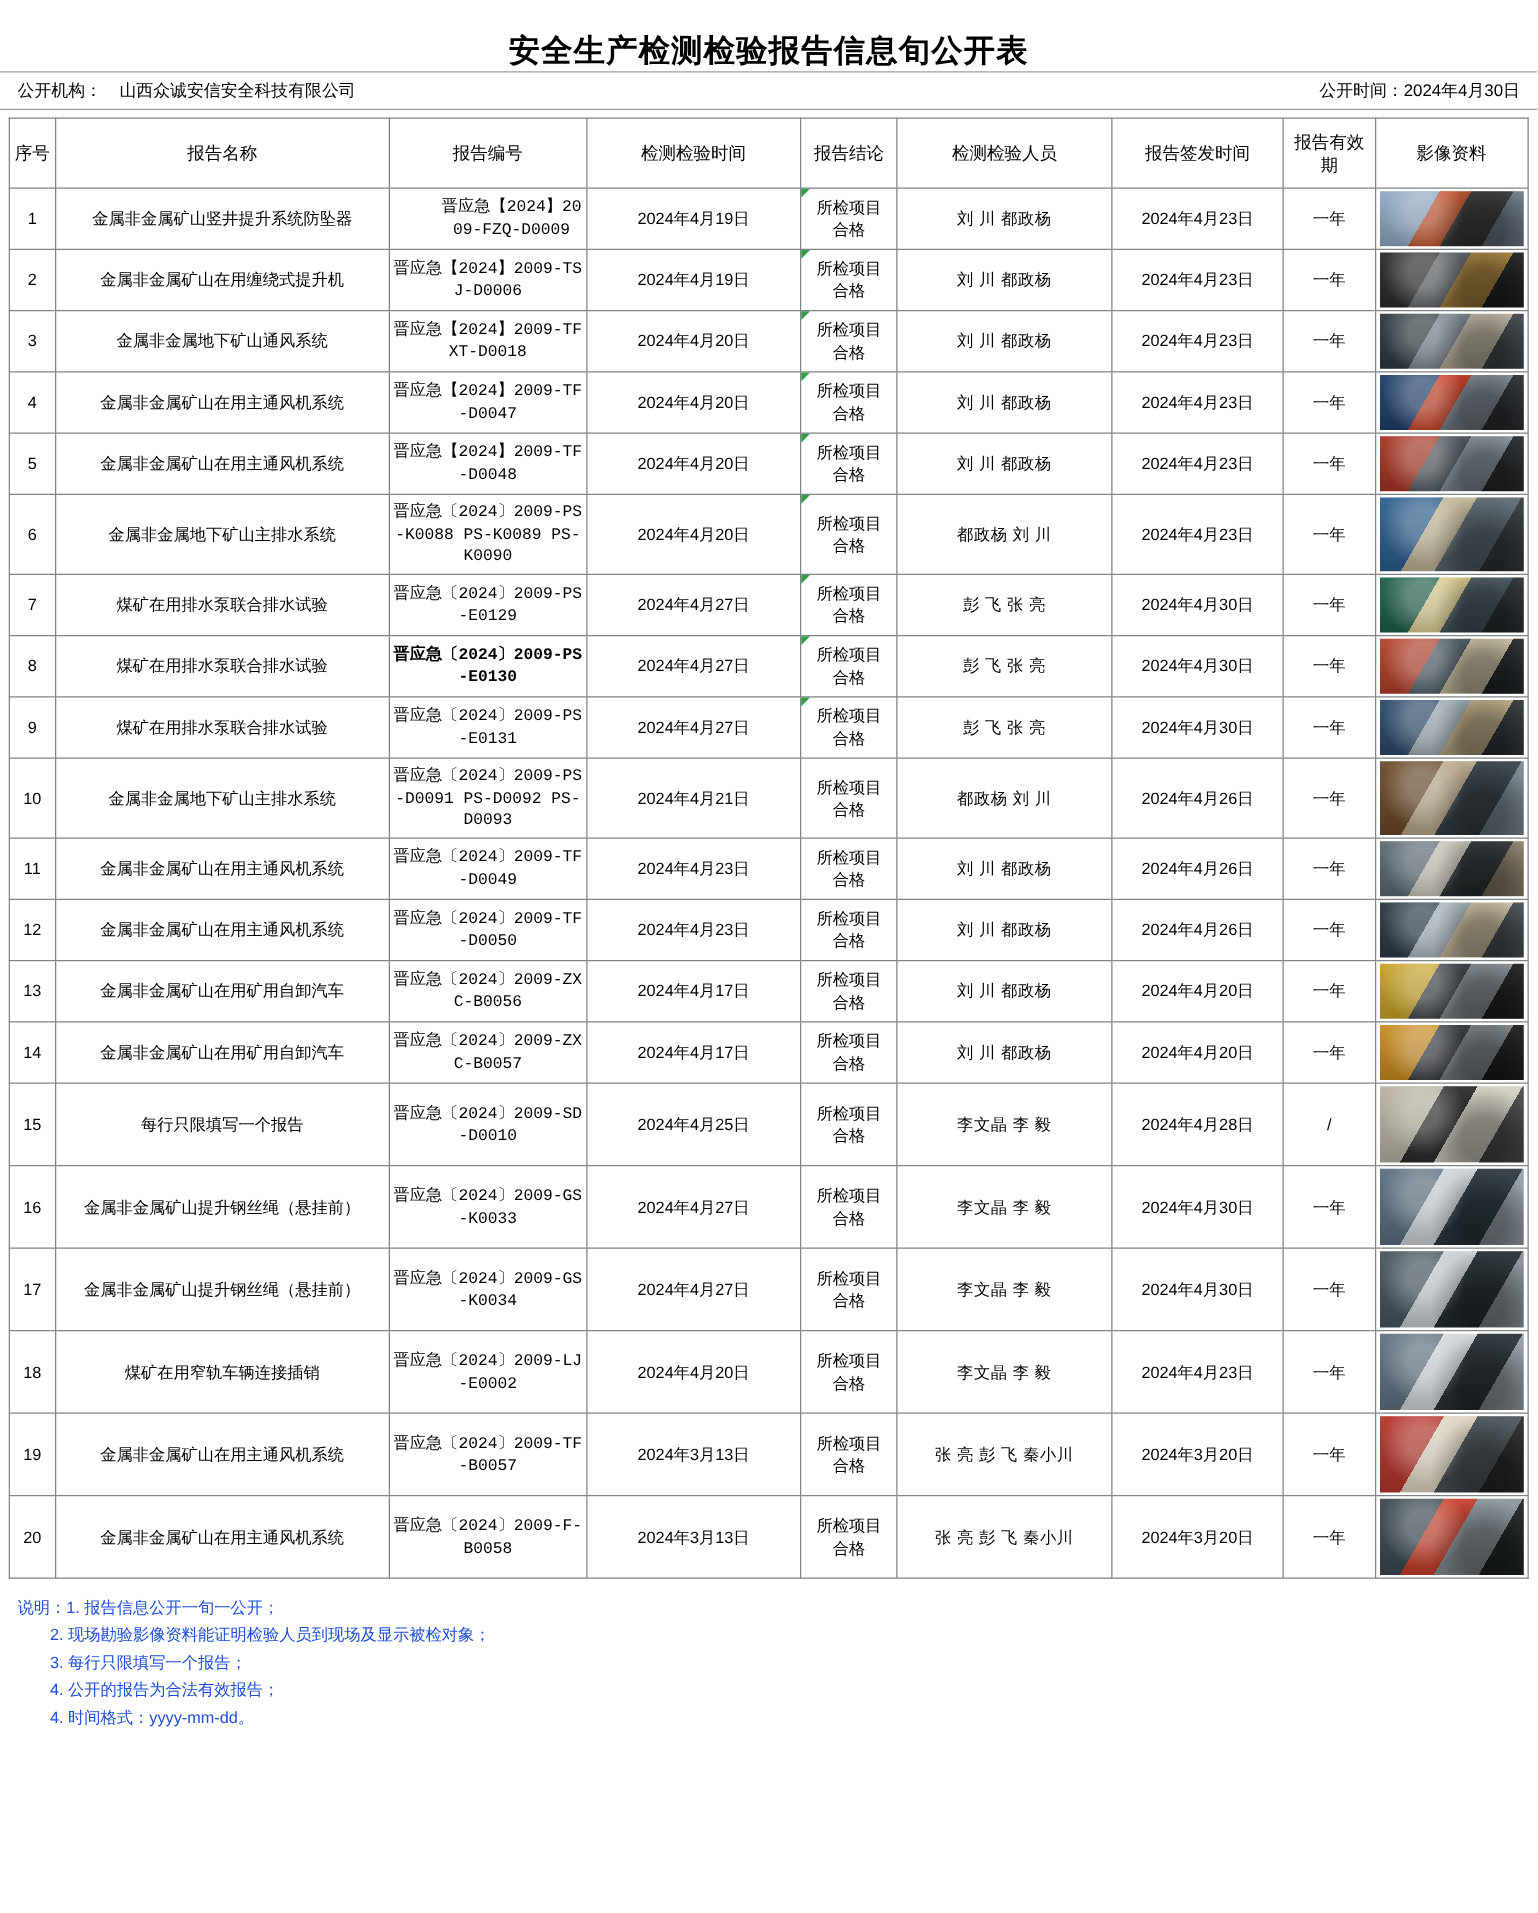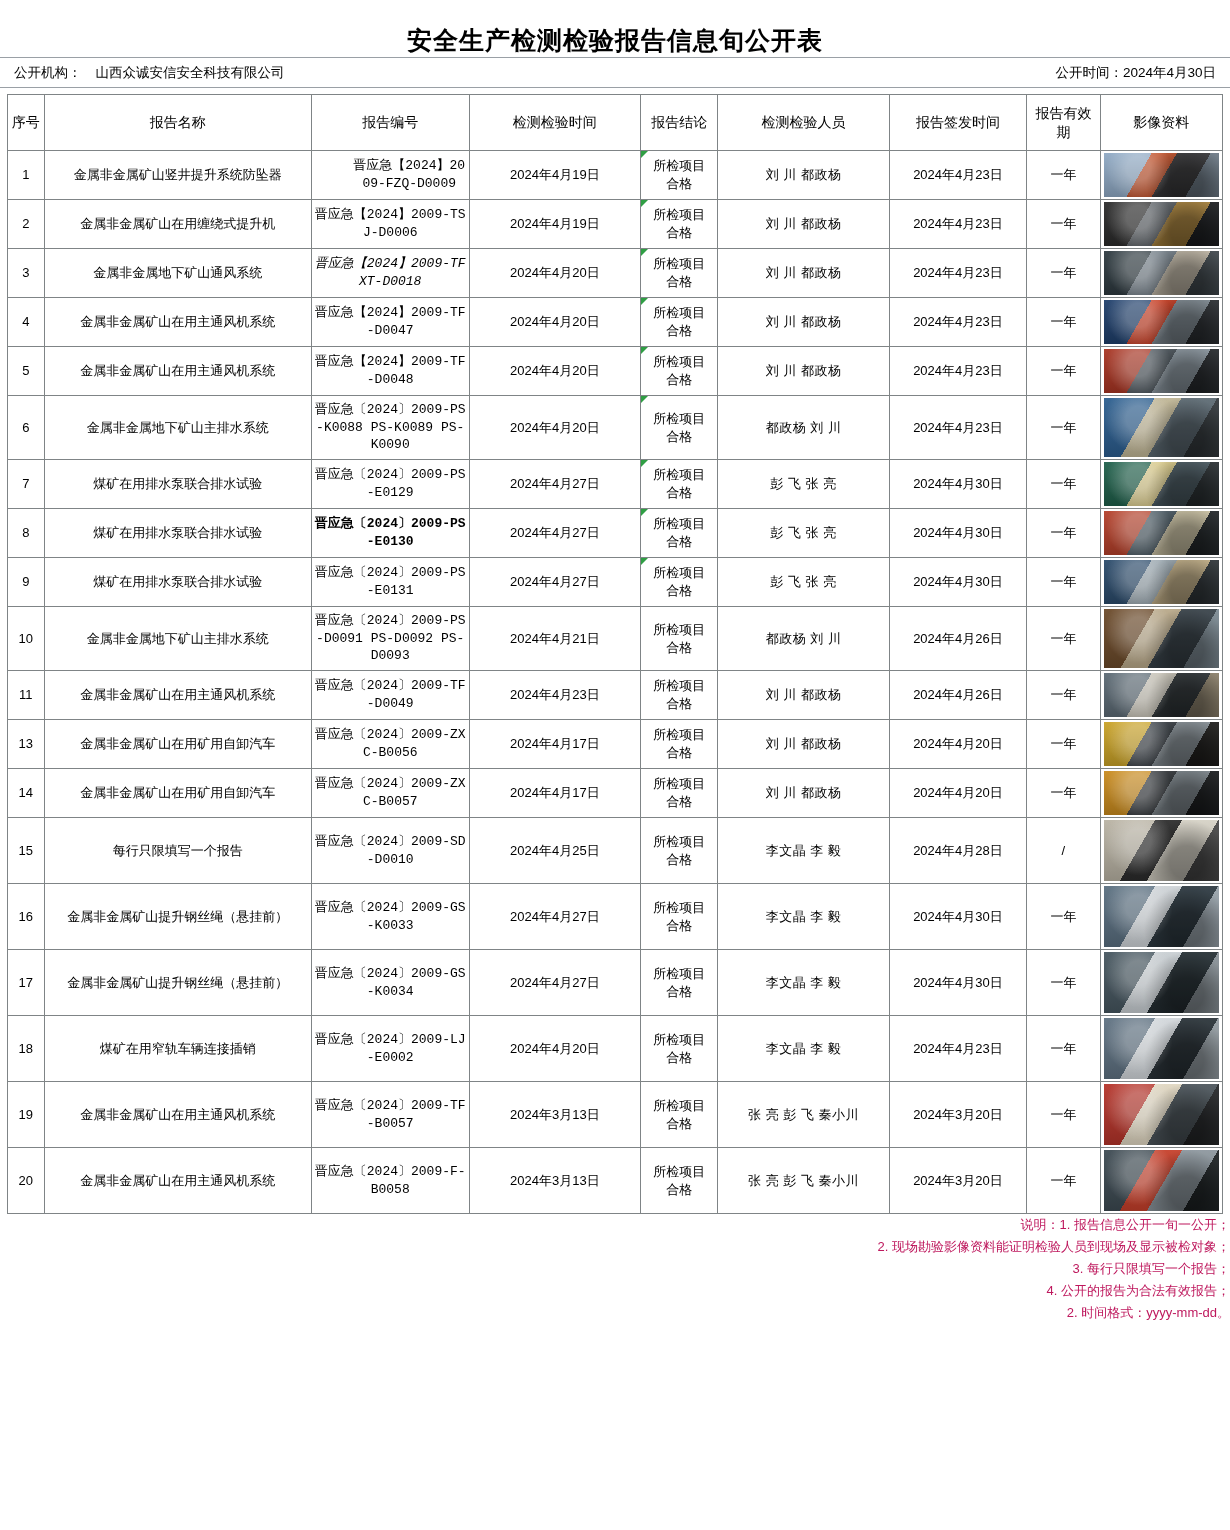--- a/index.html
+++ b/index.html
@@ -89,25 +89,24 @@
   .thumb {
     width: 100%;
     height: 100%;
     min-height: 44px;
     display: block;
     position: relative;
     overflow: hidden;
   }
   .thumb .sky { position:absolute; inset:0; }
   .notes {
-    margin: 0 0 0 14px;
+    margin: 12px 0 0 14px;
     font-size: 13px;
     line-height: 1.7;
-    color: #be185d;
-    text-align: right;
+    color: #1d4ed8;
   }
   .notes .line { white-space: pre; }
   .notes .indent { padding-left: 26px; }
 </style>
 </head>
 <body>
 
 <div class="page">
 
   <div class="title-bar">
@@ -180,21 +179,21 @@
           <td style="height: 46px;">一年</td>
           <td class="img-cell">
             <div class="thumb" style="background: linear-gradient(120deg, rgb(43, 43, 43) 0%, rgb(43, 43, 43) 34%, rgb(92, 97, 102) 34%, rgb(92, 97, 102) 52%, rgb(168, 130, 60) 52%, rgb(168, 130, 60) 76%, rgb(29, 31, 34) 76%, rgb(29, 31, 34) 100%);">
               <div class="sky" style="background: radial-gradient(circle at 30% 35%, rgba(255, 255, 255, 0.28) 0px, rgba(255, 255, 255, 0.28) 14%, rgba(255, 255, 255, 0) 38%), radial-gradient(circle at 72% 70%, rgba(0, 0, 0, 0.32) 0px, rgba(0, 0, 0, 0.32) 18%, rgba(0, 0, 0, 0) 46%), linear-gradient(0deg, rgba(0, 0, 0, 0.22), rgba(255, 255, 255, 0.06));"></div>
             </div>
           </td>
         </tr>
         <tr>
           <td style="height: 46px;">3</td>
           <td class="name" style="height: 46px;">金属非金属地下矿山通风系统</td>
-          <td class="code" style="height: 46px; font-style: italic;">晋应急【2024】2009-TFXT-D0018</td>
+          <td class="code" style="height: 46px;">晋应急【2024】2009-TFXT-D0018</td>
           <td style="height: 46px;">2024年4月20日</td>
           <td class="concl corner" style="height: 46px;">
             <div>所检项目</div>
             <div>合格</div>
           </td>
           <td class="person" style="height: 46px;">刘 川    都政杨</td>
           <td style="height: 46px;">2024年4月23日</td>
           <td style="height: 46px;">一年</td>
           <td class="img-cell">
             <div class="thumb" style="background: linear-gradient(120deg, rgb(46, 58, 64) 0%, rgb(46, 58, 64) 34%, rgb(118, 129, 138) 34%, rgb(118, 129, 138) 52%, rgb(194, 185, 168) 52%, rgb(194, 185, 168) 76%, rgb(64, 72, 77) 76%, rgb(64, 72, 77) 100%);">
@@ -340,20 +339,38 @@
           <td class="person" style="height: 46px;">刘 川    都政杨</td>
           <td style="height: 46px;">2024年4月26日</td>
           <td style="height: 46px;">一年</td>
           <td class="img-cell">
             <div class="thumb" style="background: linear-gradient(120deg, rgb(92, 106, 116) 0%, rgb(92, 106, 116) 34%, rgb(196, 192, 180) 34%, rgb(196, 192, 180) 52%, rgb(47, 53, 56) 52%, rgb(47, 53, 56) 76%, rgb(138, 127, 106) 76%, rgb(138, 127, 106) 100%);">
               <div class="sky" style="background: radial-gradient(circle at 30% 35%, rgba(255, 255, 255, 0.28) 0px, rgba(255, 255, 255, 0.28) 14%, rgba(255, 255, 255, 0) 38%), radial-gradient(circle at 72% 70%, rgba(0, 0, 0, 0.32) 0px, rgba(0, 0, 0, 0.32) 18%, rgba(0, 0, 0, 0) 46%), linear-gradient(0deg, rgba(0, 0, 0, 0.22), rgba(255, 255, 255, 0.06));"></div>
             </div>
           </td>
         </tr>
         <tr>
+          <td style="height: 46px;">12</td>
+          <td class="name" style="height: 46px;">金属非金属矿山在用主通风机系统</td>
+          <td class="code" style="height: 46px;">晋应急〔2024〕2009-TF-D0050</td>
+          <td style="height: 46px;">2024年4月23日</td>
+          <td class="concl" style="height: 46px;">
+            <div>所检项目</div>
+            <div>合格</div>
+          </td>
+          <td class="person" style="height: 46px;">刘 川    都政杨</td>
+          <td style="height: 46px;">2024年4月26日</td>
+          <td style="height: 46px;">一年</td>
+          <td class="img-cell">
+            <div class="thumb" style="background: linear-gradient(120deg, rgb(42, 58, 70) 0%, rgb(42, 58, 70) 34%, rgb(163, 176, 184) 34%, rgb(163, 176, 184) 52%, rgb(210, 198, 166) 52%, rgb(210, 198, 166) 76%, rgb(69, 77, 82) 76%, rgb(69, 77, 82) 100%);">
+              <div class="sky" style="background: radial-gradient(circle at 30% 35%, rgba(255, 255, 255, 0.28) 0px, rgba(255, 255, 255, 0.28) 14%, rgba(255, 255, 255, 0) 38%), radial-gradient(circle at 72% 70%, rgba(0, 0, 0, 0.32) 0px, rgba(0, 0, 0, 0.32) 18%, rgba(0, 0, 0, 0) 46%), linear-gradient(0deg, rgba(0, 0, 0, 0.22), rgba(255, 255, 255, 0.06));"></div>
+            </div>
+          </td>
+        </tr>
+        <tr>
           <td style="height: 46px;">13</td>
           <td class="name" style="height: 46px;">金属非金属矿山在用矿用自卸汽车</td>
           <td class="code" style="height: 46px;">晋应急〔2024〕2009-ZXC-B0056</td>
           <td style="height: 46px;">2024年4月17日</td>
           <td class="concl" style="height: 46px;">
             <div>所检项目</div>
             <div>合格</div>
           </td>
           <td class="person" style="height: 46px;">刘 川    都政杨</td>
           <td style="height: 46px;">2024年4月20日</td>
@@ -491,16 +508,16 @@
           </td>
         </tr>
       </tbody>
   </table>
 
   <div class="notes">
     <div class="line">说明：1. 报告信息公开一旬一公开；</div>
     <div class="line indent">2. 现场勘验影像资料能证明检验人员到现场及显示被检对象；</div>
     <div class="line indent">3. 每行只限填写一个报告；</div>
     <div class="line indent">4. 公开的报告为合法有效报告；</div>
-    <div class="line indent">2. 时间格式：yyyy-mm-dd。</div>
+    <div class="line indent">4. 时间格式：yyyy-mm-dd。</div>
   </div>
 
 </div>
 
 </body></html>

